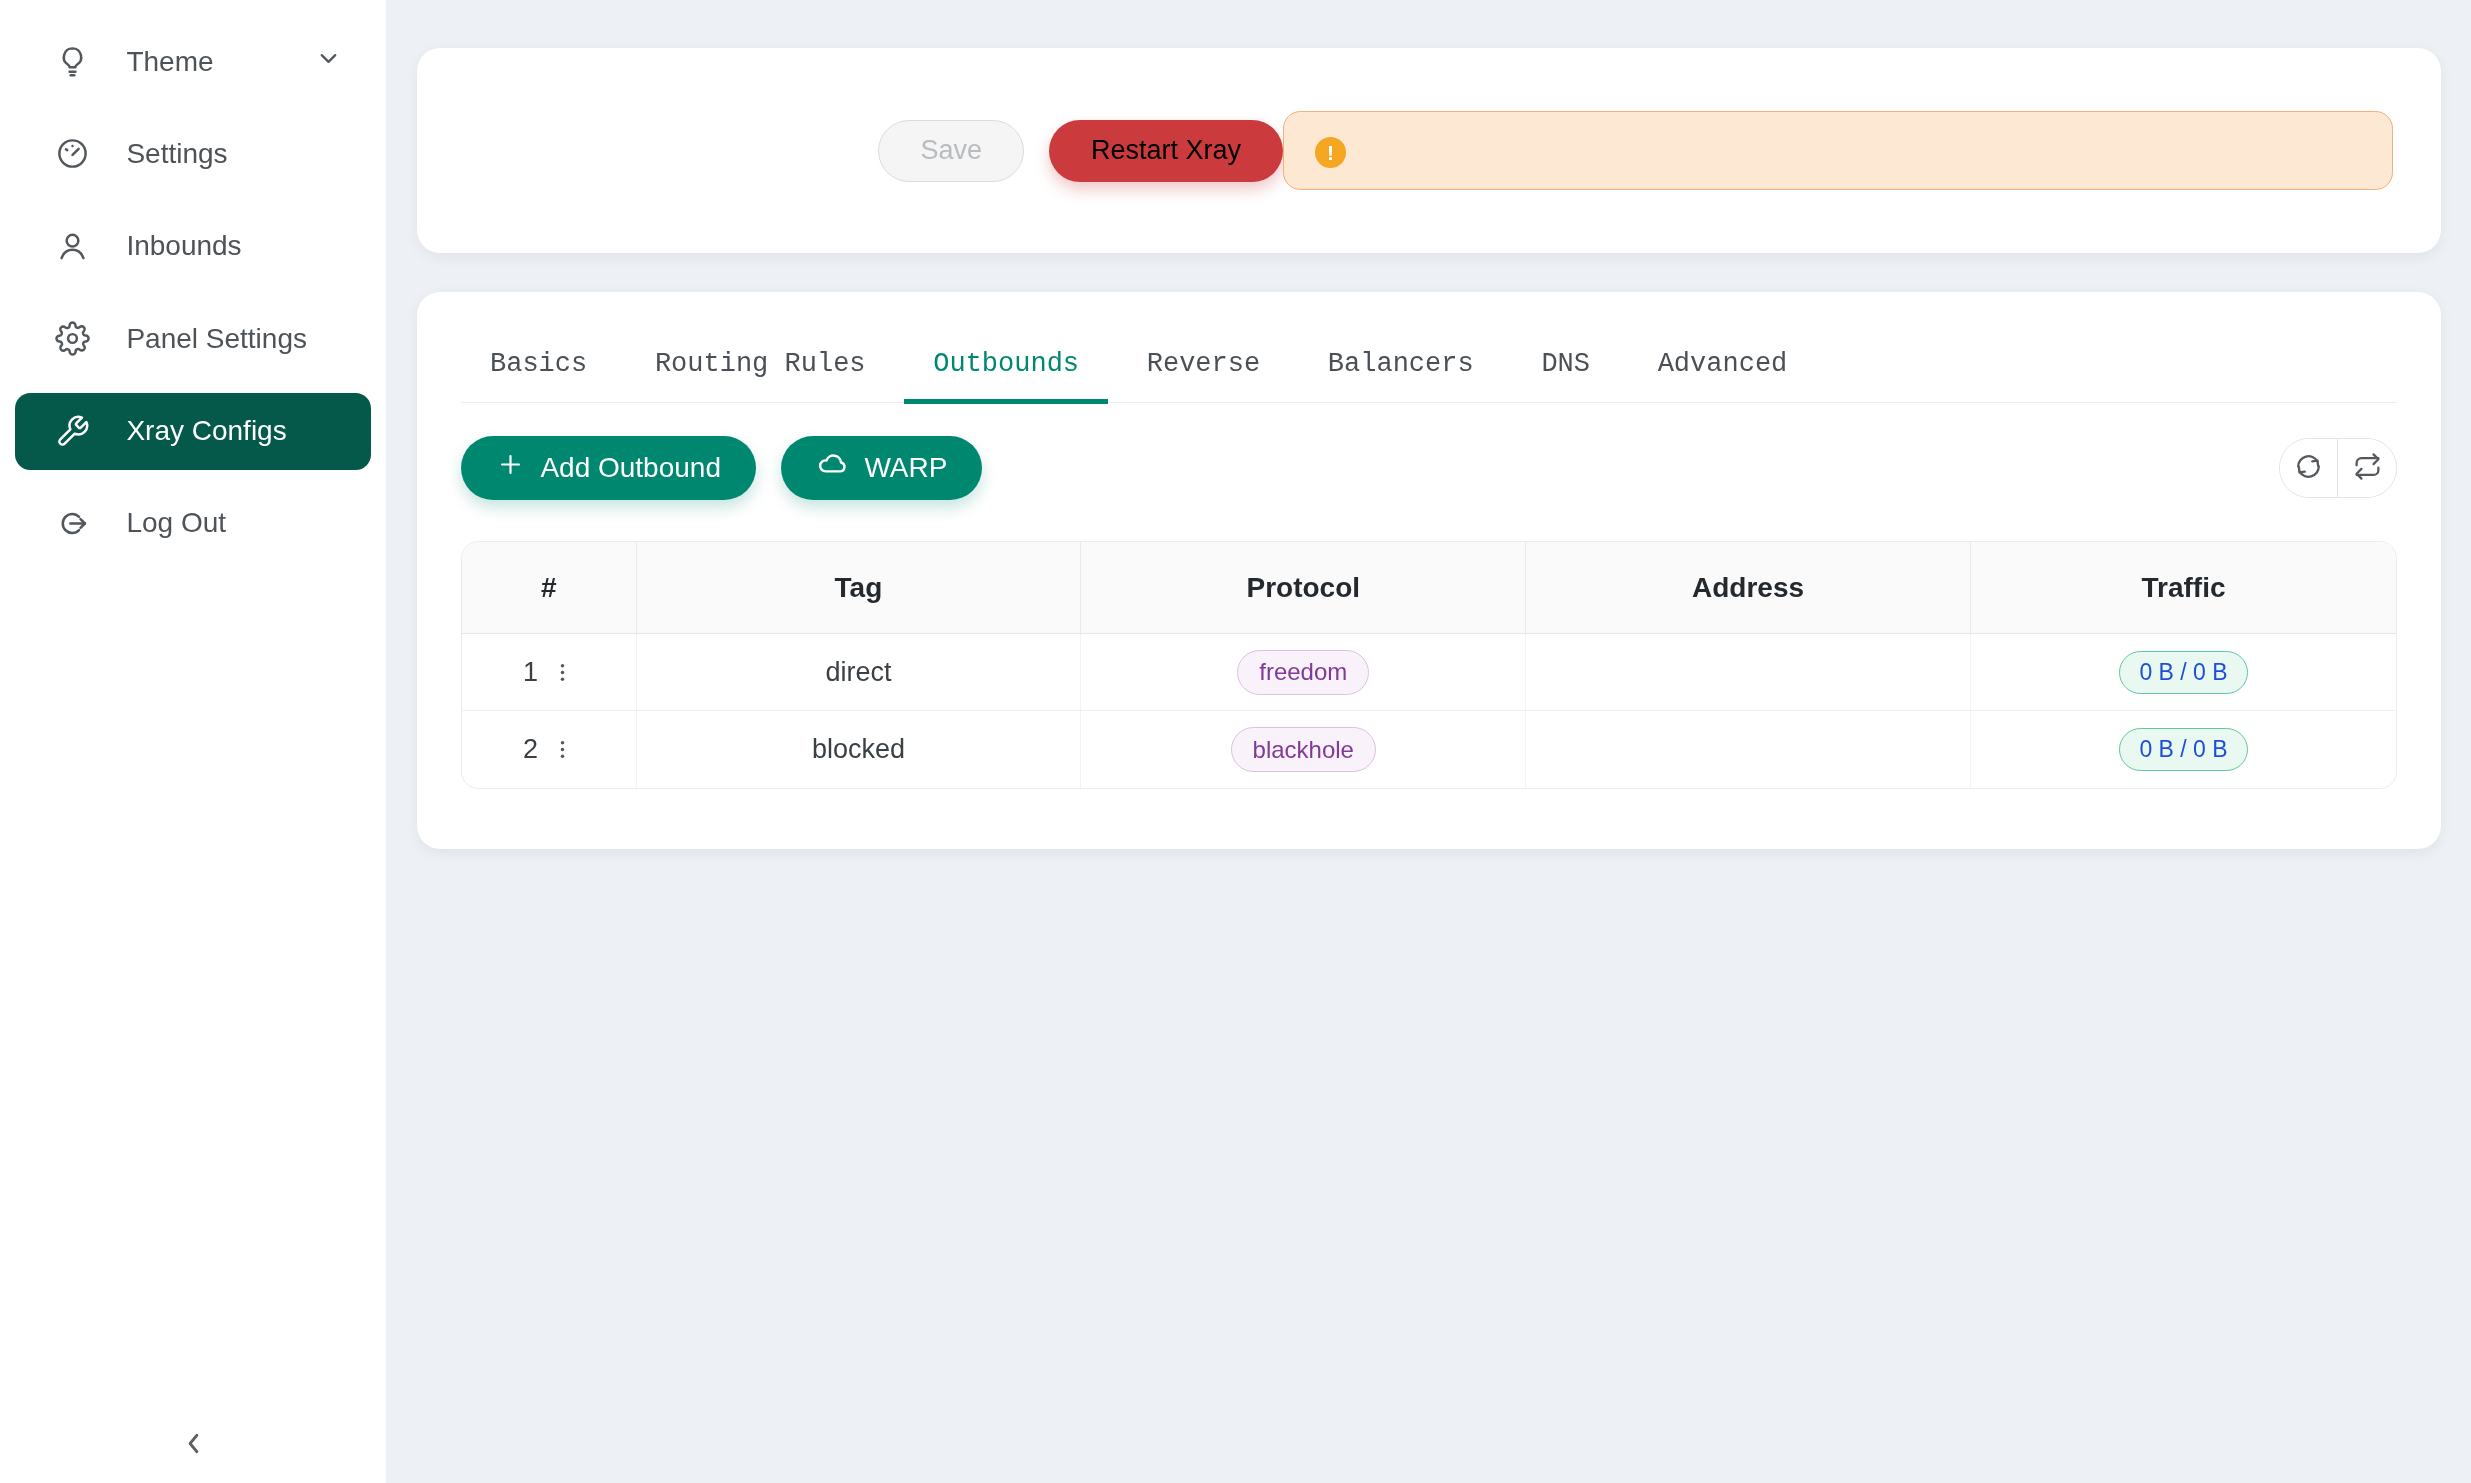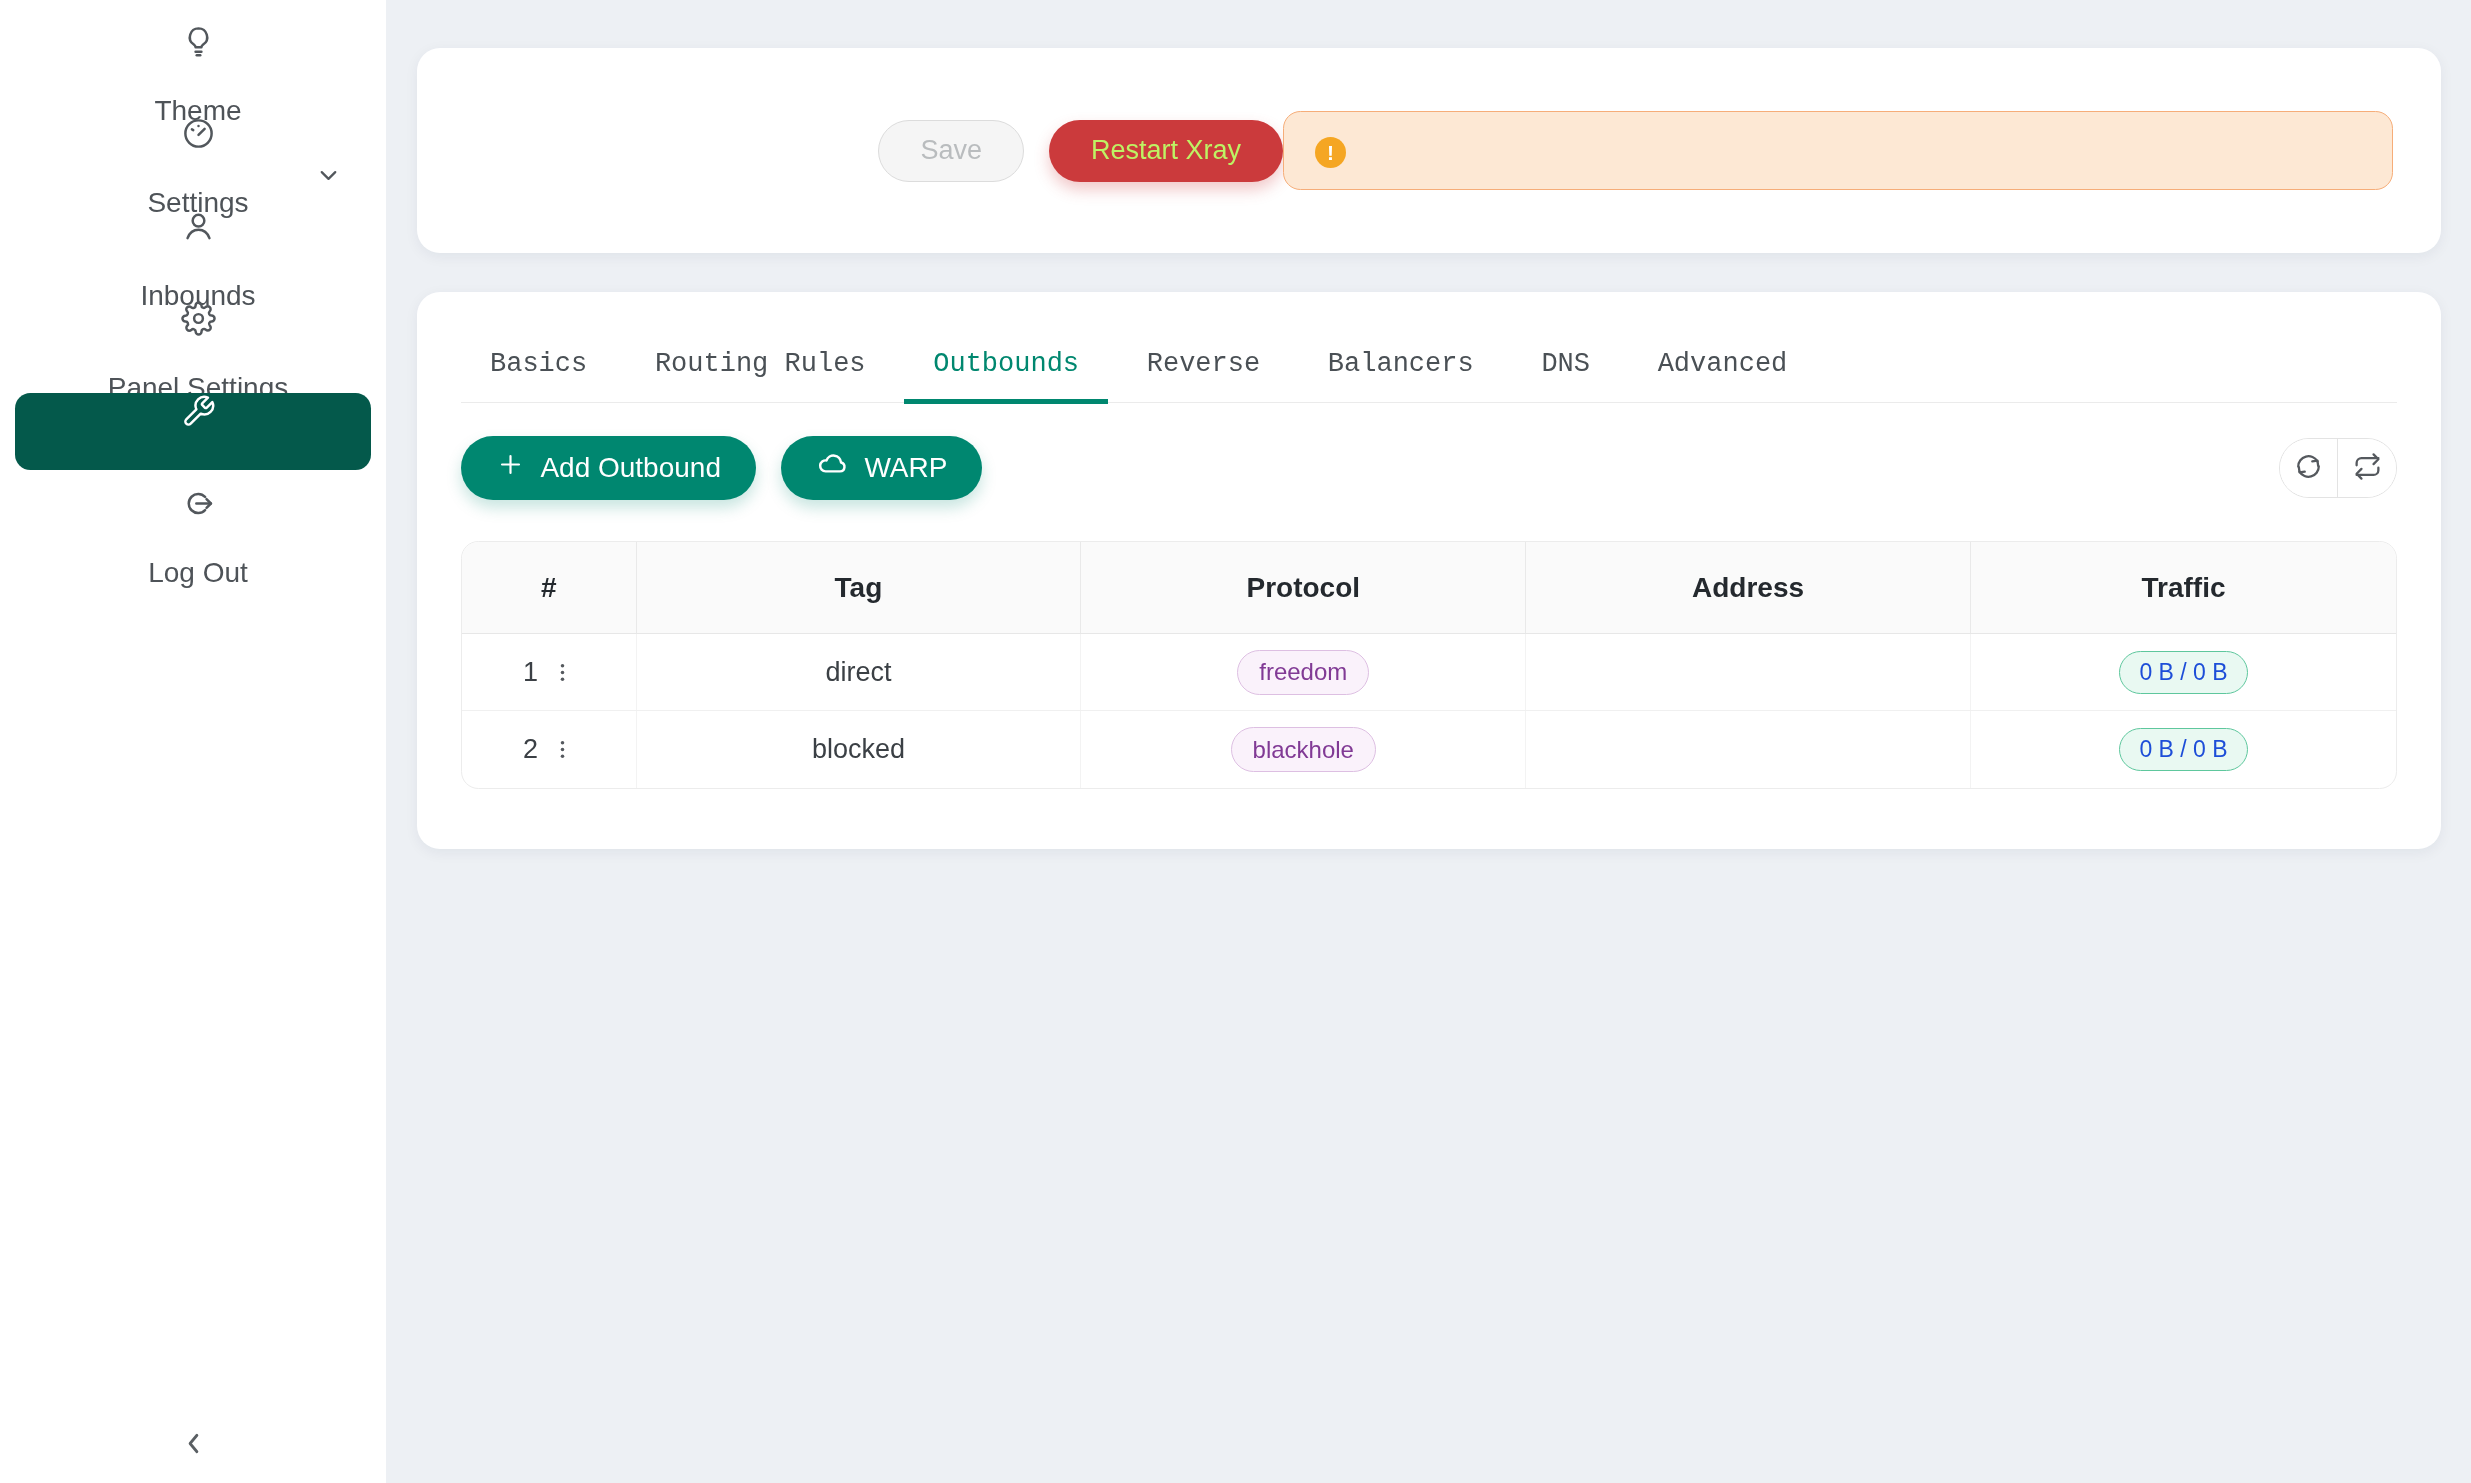--- a/index.html
+++ b/index.html
@@ -14,21 +14,21 @@
 
   
   .sidebar {
     width: 386px; background: #ffffff; flex-shrink: 0;
     position: relative;
   }
   .nav { padding: 23px 15.4px; display: flex; flex-direction: column; gap: 15.4px; }
   .nav-item {
     height: 77px; border-radius: 15.4px; display: flex; align-items: center;
     padding: 0 29px 0 39px; gap: 35px; color: #4e5358; font-size: 28px;
-    cursor: pointer; user-select: none; flex-direction: column;
+    cursor: pointer; user-select: none;
   }
   .nav-item .nicon { width: 37px; height: 37px; display: flex; align-items: center; justify-content: center; flex-shrink: 0; }
   .nav-item svg { stroke: #52575c; }
   .nav-item.active { background: #04594b; color: #ffffff; }
   .nav-item.active svg { stroke: #ffffff; }
   .nav-item .chev { margin-left: auto; }
   .collapse-btn {
     position: absolute; bottom: 19.3px; left: 0; width: 100%;
     display: flex; justify-content: center; cursor: pointer;
   }
@@ -48,21 +48,21 @@
   }
   .btn-row { display: flex; align-items: center; gap: 25px; }
   button { font-family: inherit; cursor: pointer; }
   .btn-save {
     height: 62px; padding: 0 41px; border-radius: 31px;
     background: #f5f5f5; border: 1.9px solid #dcdcdc; color: #b9bcbe;
     font-size: 27px; cursor: not-allowed;
   }
   .btn-restart {
     height: 62px; padding: 0 42px; border-radius: 31px;
-    background: #cb3a3c; border: none; color: #bef264; font-size: 27px;
+    background: #cb3a3c; border: none; color: #000000; font-size: 27px;
     box-shadow: 0 7.7px 15.4px rgba(203, 58, 60, 0.28);
   }
   .alert {
     width: 1110px; background: #fde8d4; border: 1.9px solid #f6ad79;
     border-radius: 17.4px; display: flex; gap: 23px; padding: 21px 31px;
     font-size: 27px; line-height: 1.52; color: #33373b;
   }
   .alert-icon {
     width: 31px; height: 31px; border-radius: 50%; background: #f5a623;
     color: #fff; font-size: 21px; font-weight: bold;

